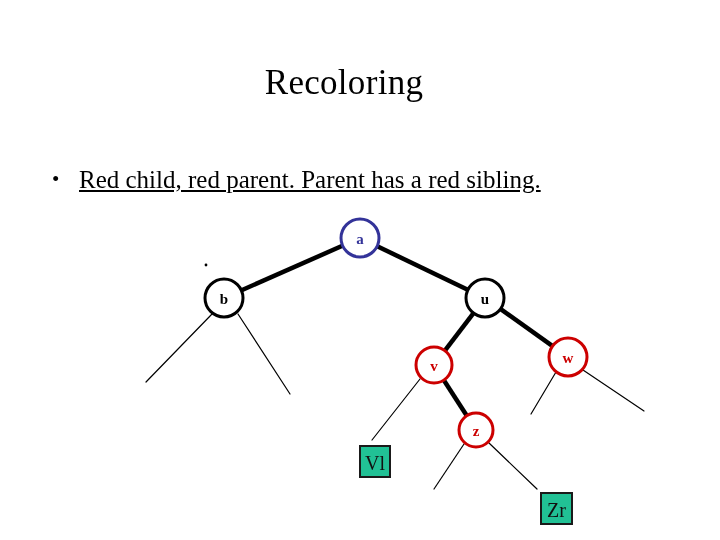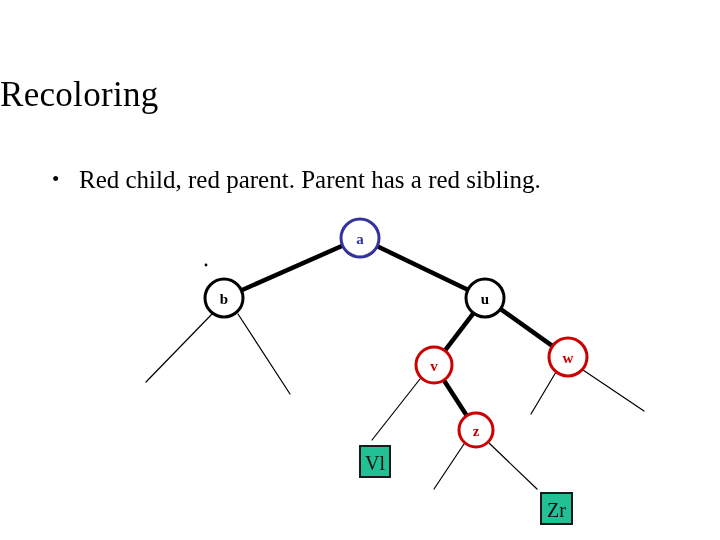--- a/index.html
+++ b/index.html
@@ -12,23 +12,23 @@
     position: relative;
     width: 720px;
     height: 540px;
     background: #ffffff;
     overflow: hidden;
     font-family: "Liberation Serif", "DejaVu Serif", serif;
   }
   #slide-title {
     position: absolute;
     left: 0;
-    top: 74px;
+    top: 62px;
     width: 688px;
-    text-align: left;
+    text-align: center;
     font-size: 35px;
     line-height: 42px;
     color: #000000;
     font-weight: normal;
     letter-spacing: 0.3px;
   }
   #bullet-block {
     position: absolute;
     left: 52px;
     top: 163px;
@@ -44,20 +44,21 @@
   .bullet-marker {
     width: 27px;
     flex: 0 0 27px;
     text-align: left;
     font-size: 21px;
     line-height: 33px;
   }
   .bullet-text {
     flex: 1 1 auto;
     max-width: 510px;
+    text-decoration: underline;
   }
   #tree-svg {
     position: absolute;
     left: 0;
     top: 0;
     width: 720px;
     height: 540px;
   }
   .node-label {
     font-family: "Liberation Serif", "DejaVu Serif", serif;

